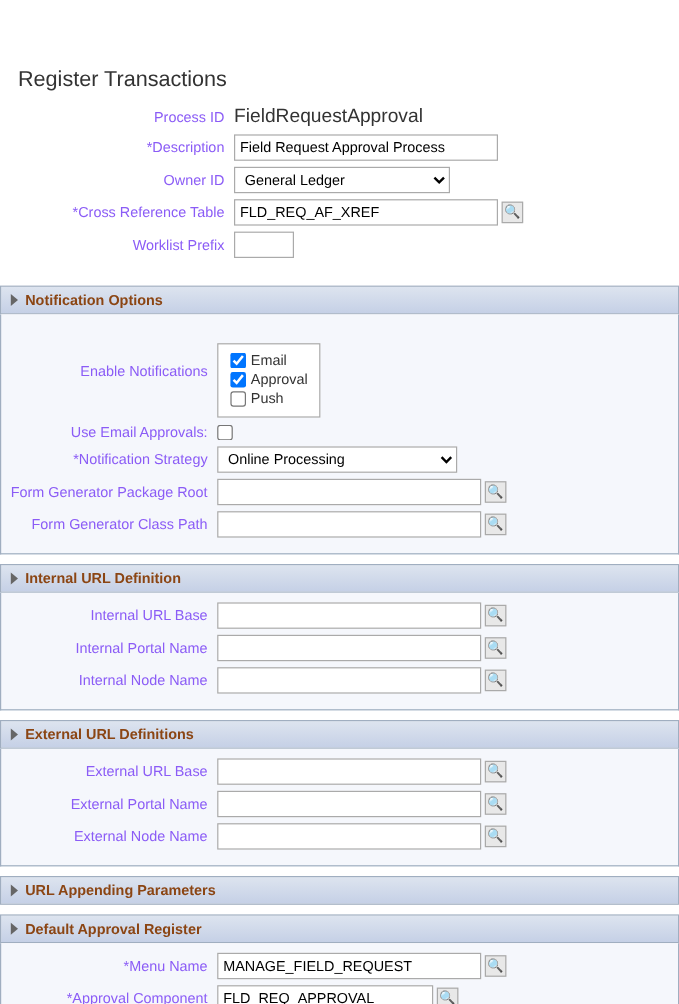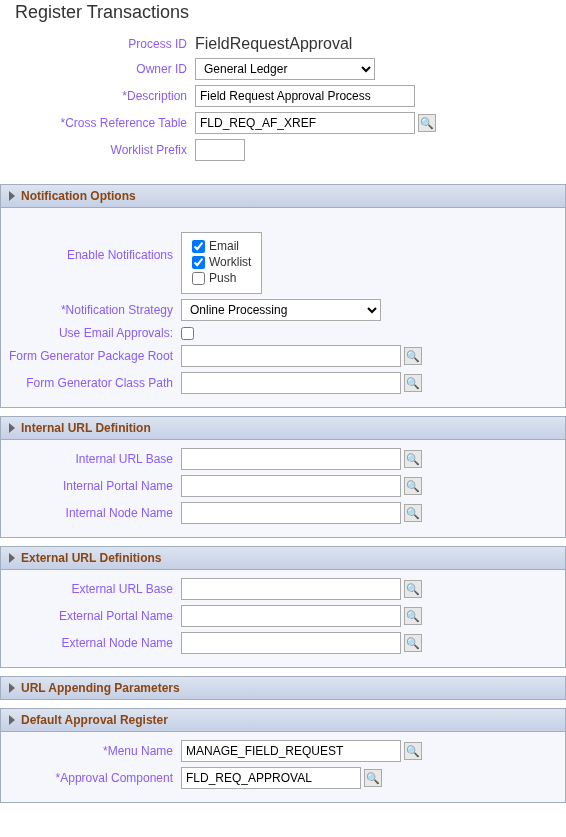--- a/index.html
+++ b/index.html
@@ -6,22 +6,23 @@
     body {
       font-family: Arial, sans-serif;
       font-size: 12px;
       background: #fff;
       color: #333;
       width: 566px;
     }
     .page-title {
       font-size: 18px;
       color: #333;
-      padding: 2px 15px 8px 15px;
+      padding: 14px 15px 8px 15px;
       font-weight: normal;
+      margin-top: 42px;
     }
     .form-section {
       padding: 4px 15px 10px 15px;
     }
     .form-row {
       display: flex;
       align-items: center;
       margin-bottom: 5px;
     }
     .form-label {
@@ -162,29 +163,29 @@
 <div class="page-title">Register Transactions</div>
 
 <div class="form-section">
 
   <div class="form-row">
     <div class="form-label">Process ID</div>
     <span class="static-value">FieldRequestApproval</span>
   </div>
 
   <div class="form-row">
+    <div class="form-label">*Description</div>
+    <input class="form-input form-input-wide" type="text" value="Field Request Approval Process" style="">
+  </div>
+
+  <div class="form-row">
     <div class="form-label">Owner ID</div>
     <select class="form-select" style="width:180px;">
       <option>General Ledger</option>
     </select>
-  </div>
-
-  <div class="form-row">
-    <div class="form-label">*Description</div>
-    <input class="form-input form-input-wide" type="text" value="Field Request Approval Process" style="">
   </div>
 
   <div class="form-row">
     <div class="form-label">*Cross Reference Table</div>
     <input class="form-input form-input-wide" type="text" value="FLD_REQ_AF_XREF" style="">
     <span class="search-icon">🔍</span>
   </div>
 
   <div class="form-row">
     <div class="form-label">Worklist Prefix</div>
@@ -201,43 +202,43 @@
 
     <div class="form-row">
       <div class="form-label">Enable Notifications</div>
       <div class="notification-box">
         <div class="checkbox-row">
           <input type="checkbox" checked="" style="">
           <span>Email</span>
         </div>
         <div class="checkbox-row">
           <input type="checkbox" checked="" style="">
-          <span>Worklist</span>
+          <span>Approval</span>
         </div>
         <div class="checkbox-row">
           <input type="checkbox" style="">
           <span>Push</span>
         </div>
       </div>
     </div>
 
     <div class="form-row">
+      <div class="form-label">Use Email Approvals:</div>
+      <input type="checkbox" style="">
+    </div>
+
+    <div class="form-row">
       <div class="form-label">*Notification Strategy</div>
       <select class="form-select" style="width:200px;">
         <option>Online Processing</option>
         <option>Batch Processing</option>
       </select>
     </div>
 
     <div class="form-row">
-      <div class="form-label">Use Email Approvals:</div>
-      <input type="checkbox" style="">
-    </div>
-
-    <div class="form-row">
       <div class="form-label">Form Generator Package Root</div>
       <input class="form-input form-input-wide" type="text" value="" style="">
       <span class="search-icon">🔍</span>
     </div>
 
     <div class="form-row">
       <div class="form-label">Form Generator Class Path</div>
       <input class="form-input form-input-wide" type="text" value="" style="">
       <span class="search-icon">🔍</span>
     </div>

